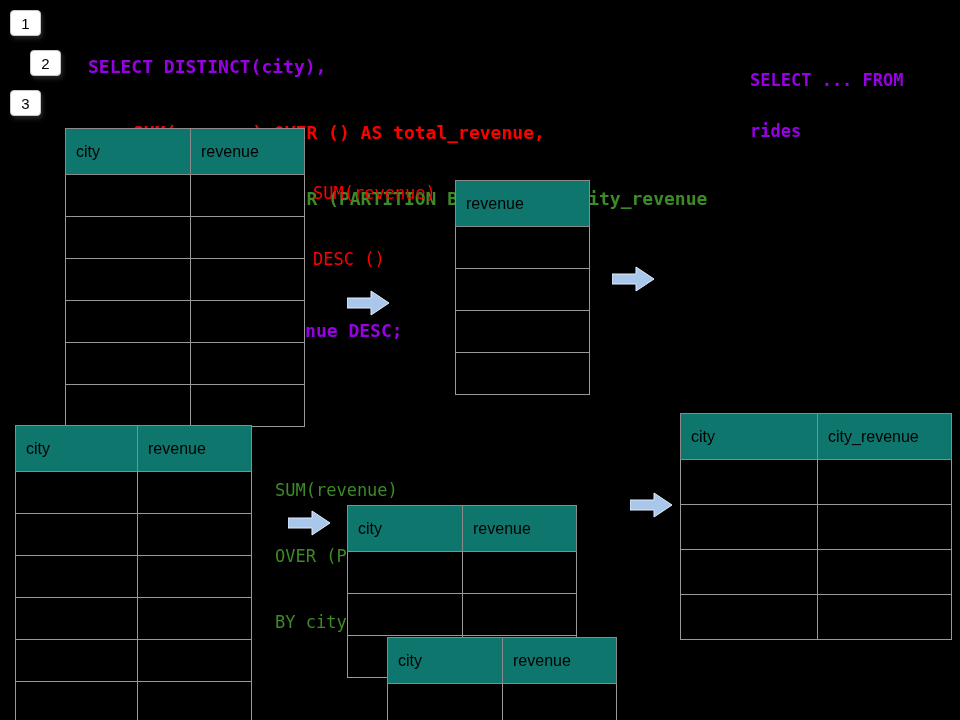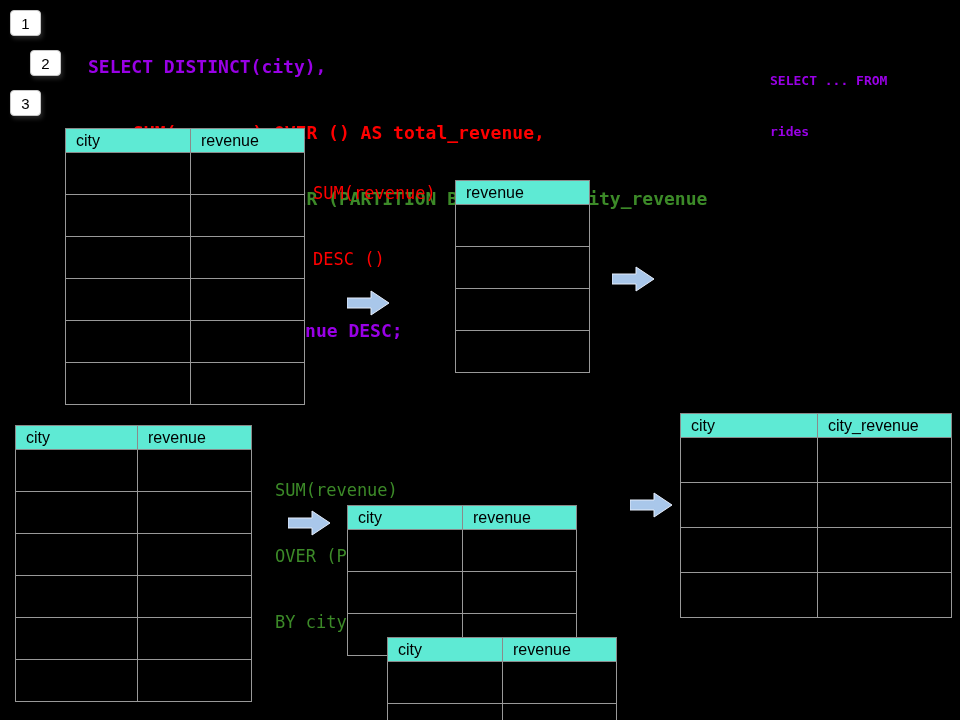--- a/index.html
+++ b/index.html
@@ -25,21 +25,21 @@
   }
 
   
   .code {
     font-family:"DejaVu Sans Mono","Liberation Mono",monospace;
     font-weight:bold;
     font-size:18px;
     line-height:22px;
     white-space:pre;
   }
-  .code-sm { font-size:13px; line-height:17px;margin-left:20px; }
+  .code-sm { font-size:17px; line-height:17px; }
   .cl { white-space:pre; }
   .indent1 { margin-left:22px; }
   .indent2 { margin-left:45px; }
   .purple { color:#9900e6; }
   .red    { color:#ff0000; }
   .green  { color:#3c8a28; }
 
   .label-code {
     font-family:"DejaVu Sans Mono","Liberation Mono",monospace;
     font-weight:normal;
@@ -48,28 +48,28 @@
     white-space:pre;
   }
 
   
   table.dtable {
     border-collapse:collapse;
     table-layout:fixed;
     background:#000000;
   }
   table.dtable th {
-    background:#5eead4;
+    background:#0f766e;
     color:#000000;
     font-weight:normal;
     font-size:16px;
     text-align:left;
     vertical-align:middle;
     padding:0 0 0 10px;
-    height:24px;
+    height:46px;
     border:1px solid #8a8a8a;
   }
   table.dtable td {
     border:1px solid #999999;
     background:#000000;
   }
 
   .t1 { left:65px;  top:128px; width:240px; z-index:1; }
   .t1 th.c1 { width:125px; }
   .t1 td { height:42px; }

